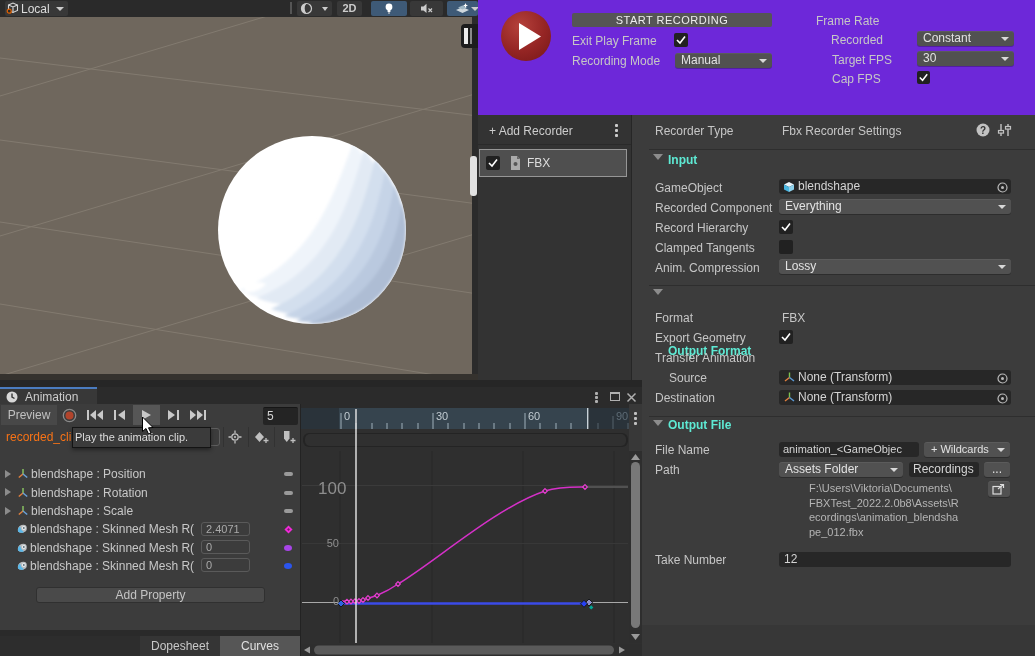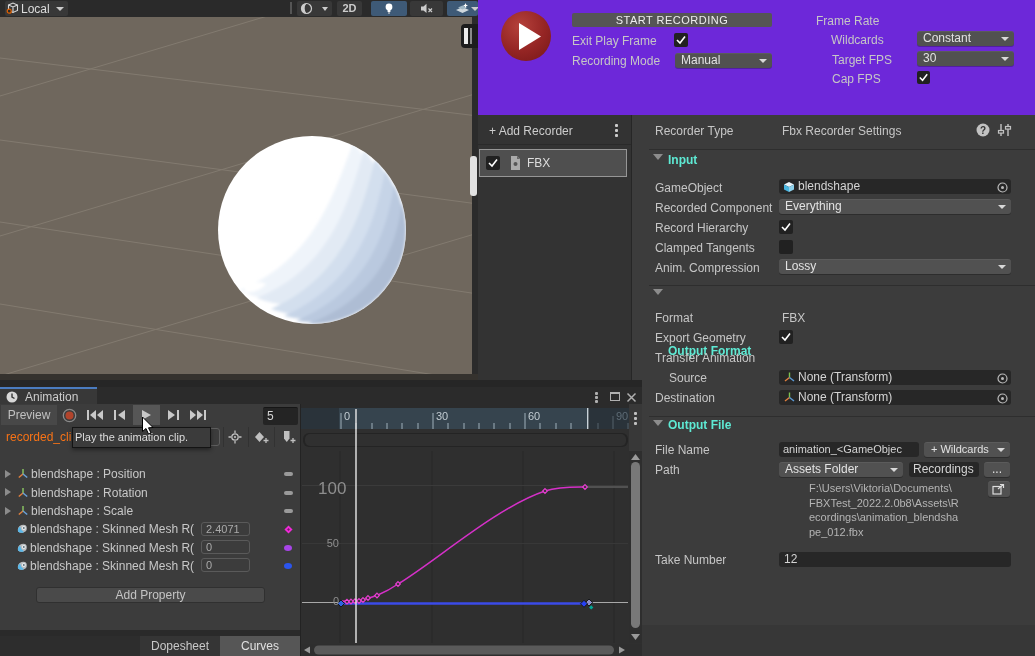--- a/index.html
+++ b/index.html
@@ -132,21 +132,21 @@
     <div class="abs" style="left:94px;top:13px;width:200px;height:14px;background:#555555;border-radius:2px;font-size:11px;color:#eeeeee;text-align:center;line-height:14px;letter-spacing:0.5px;">START RECORDING</div>
     <div class="lbl" style="left:94px;top:34px;">Exit Play Frame</div>
     <div class="cb" style="left:196px;top:33px;">
       <svg width="14" height="14" viewBox="0 0 14 14">
           <path d="M3 7 L6 10 L11 3.5" fill="none" stroke="#ffffff" stroke-width="1.6"></path>
         </svg>
     </div>
     <div class="lbl" style="left:94px;top:54px;">Recording Mode</div>
     <div class="dd" style="left:197px;top:53px;width:97px;height:15px;"><span style="margin-left:6px;">Manual</span><div class="ar"></div></div>
     <div class="lbl" style="left:338px;top:14px;">Frame Rate</div>
-    <div class="lbl" style="left:353px;top:33px;">Wildcards</div>
+    <div class="lbl" style="left:353px;top:33px;">Recorded</div>
     <div class="dd" style="left:439px;top:31px;width:97px;height:15px;"><span style="margin-left:6px;">Constant</span><div class="ar"></div></div>
     <div class="lbl" style="left:354px;top:53px;">Target FPS</div>
     <div class="dd" style="left:439px;top:51px;width:97px;height:15px;"><span style="margin-left:6px;">30</span><div class="ar"></div></div>
     <div class="lbl" style="left:354px;top:72px;">Cap FPS</div>
     <div class="cb" style="left:439px;top:71px;width:13px;height:13px;">
       <svg width="13" height="13" viewBox="0 0 14 14">
           <path d="M3 7 L6 10 L11 3.5" fill="none" stroke="#ffffff" stroke-width="1.6"></path>
         </svg>
     </div>
   </div>

